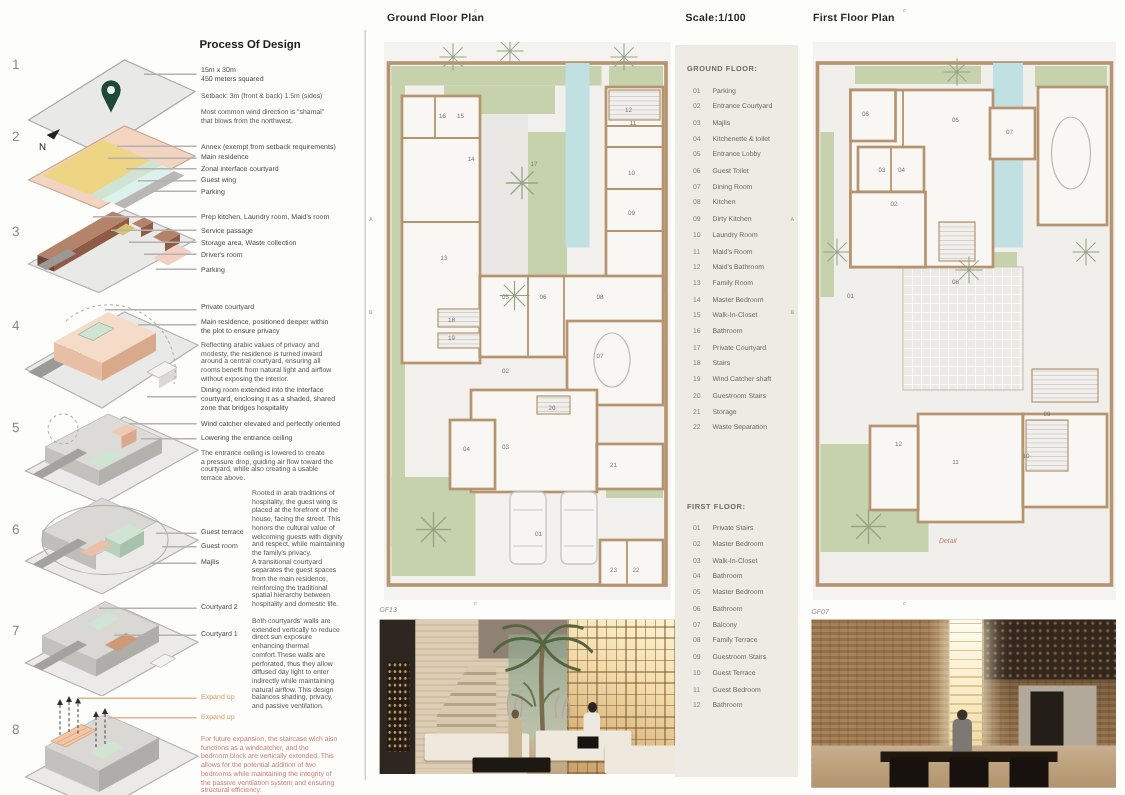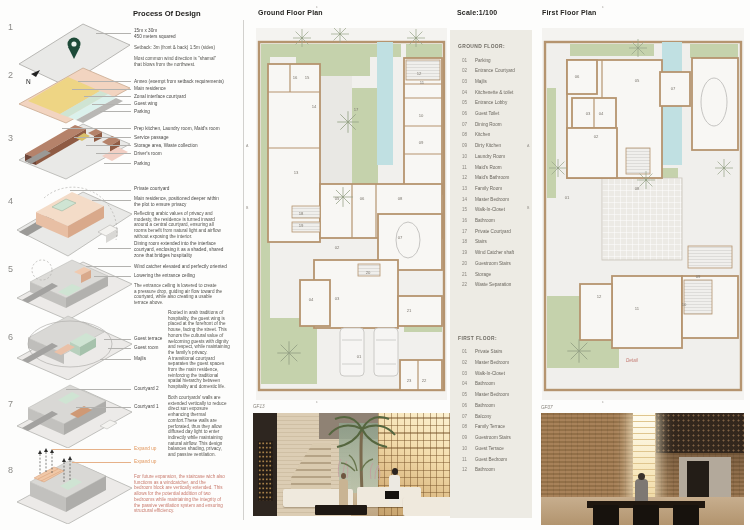--- a/index.html
+++ b/index.html
@@ -64,21 +64,21 @@
   .r2 .chair:after{content:"";position:absolute;left:2px;bottom:-9px;width:22px;height:9px;
       background:repeating-linear-gradient(90deg,#c9a16c 0 2px,rgba(0,0,0,0) 2px 9px);}
   .r2 .person{position:absolute;left:94px;top:66px;width:13px;height:22px;background:#7d7873;border-radius:4px 4px 0 0;}
   .r2 .person:before{content:"";position:absolute;left:3px;top:-6px;width:7px;height:7px;border-radius:50%;background:#3a322b;}
 </style>
 </head>
 <body>
 
 <div class="board">
 
-  <section class="abs" style="left:0;top:0;width:243px;height:435px;">
+  <section class="abs" style="left:0;top:16px;width:243px;height:435px;">
     <div class="abs big-title" style="left:133px;top:9px;">Process Of Design</div>
 
     <div class="abs num" style="left:8px;top:22px;">1</div>
     <div class="abs num" style="left:8px;top:70px;">2</div>
     <div class="abs num" style="left:8px;top:133px;">3</div>
     <div class="abs num" style="left:8px;top:196px;">4</div>
     <div class="abs num" style="left:8px;top:264px;">5</div>
     <div class="abs num" style="left:8px;top:332px;">6</div>
     <div class="abs num" style="left:8px;top:399px;">7</div>
     <div class="abs num" style="left:8px;top:465px;">8</div>

